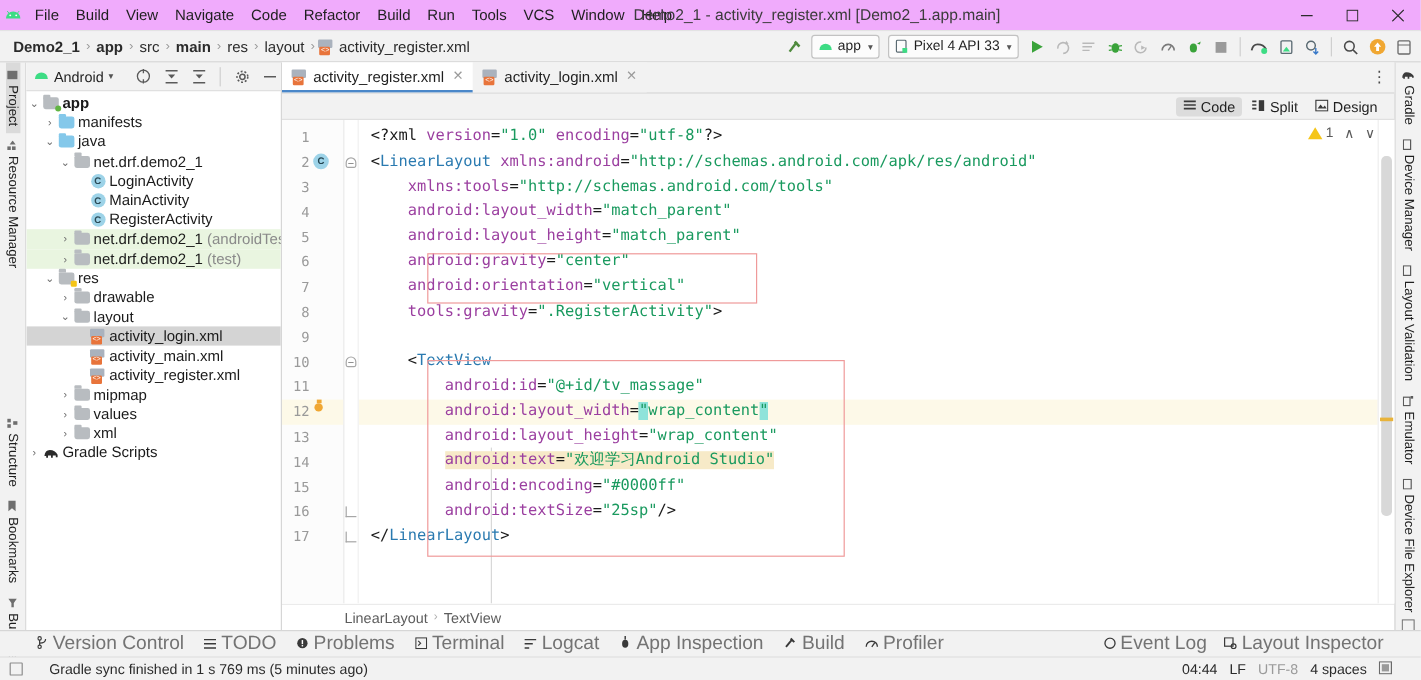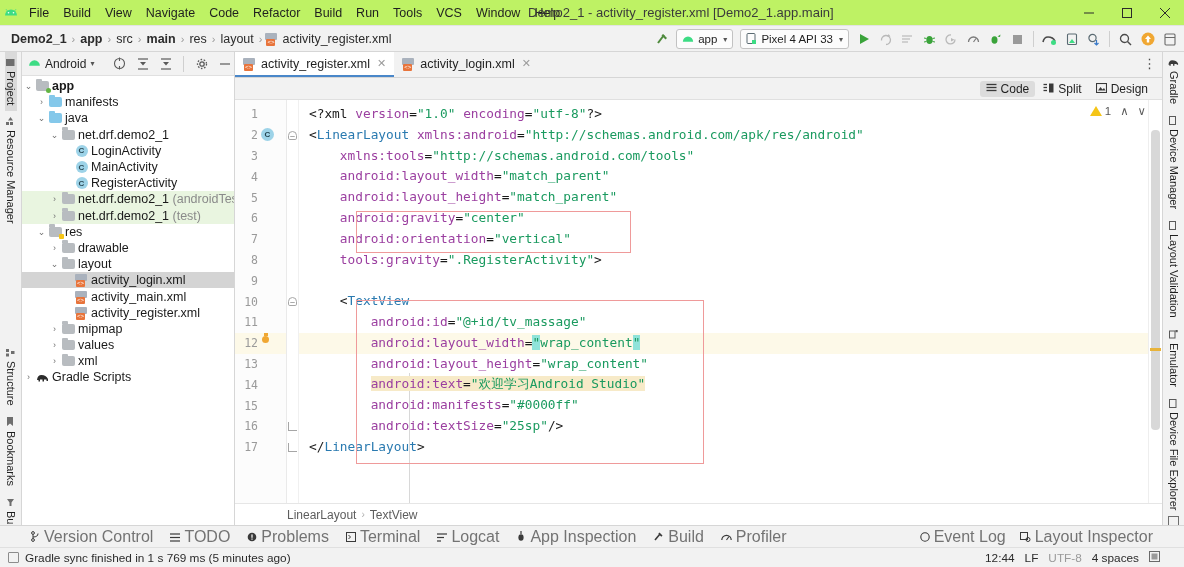--- a/index.html
+++ b/index.html
@@ -9,21 +9,21 @@
     font-size: 12px;
     background: #f2f2f2;
     color: #1a1a1a;
     overflow: hidden;
   }
   .app { width: 1184px; height: 567px; display: flex; flex-direction: column; background:#f2f2f2; }
 
   
   .titlebar {
     height: 26px; display: flex; align-items: center;
-    background: #bef264; border-bottom: 1px solid #e3e3e3;
+    background: #f0abfc; border-bottom: 1px solid #e3e3e3;
     position: relative; flex: 0 0 26px;
   }
   .droid-logo { width: 22px; display:flex; align-items:center; justify-content:center; }
   .menubar { display: flex; align-items: center; height: 100%; }
   .menu-item {
     padding: 0 7px; line-height: 26px; font-size: 12.5px; color: #1f1f1f; cursor: default;
   }
   .win-title {
     position: absolute; left: 528px; top: 0; line-height: 26px;
     font-size: 13px; color: #3b3b3b; white-space: nowrap;
@@ -205,21 +205,21 @@
     height: 22px; display:flex; align-items:center; gap:3px; background:#f2f2f2;
     border-top:1px solid #d6d6d6; padding-left:24px; flex:0 0 22px;
   }
   .tw-btn { display:flex; align-items:center; gap:4px; padding: 1px 7px; font-size:16px; color:#737373; border-radius:3px; }
   .tw-right { margin-left:auto; display:flex; gap:0; padding-right:24px; }
 
   .statusbar {
     height: 20px; display:flex; align-items:center; background:#f2f2f2;
     border-top:1px solid #e0e0e0; padding-left:8px; font-size:11.8px; color:#2b2b2b; flex:0 0 20px;
   }
-  .sb-left { display:flex; align-items:center; gap:6px; }
+  .sb-left { display:flex; align-items:center; gap:22px; }
   .sb-sq { width:11px; height:11px; border:1px solid #8c8c8c; border-radius:1px; }
   .sb-right { margin-left:auto; display:flex; align-items:center; gap:10px; padding-right:24px; }
   .sb-right .dim { color:#9a9a9a;text-align:right; }
 </style>
 </head>
 <body>
 
 <div class="app">
 
   <div class="titlebar">
@@ -809,21 +809,21 @@
           <div class="cline"><span class="tk-plain">    </span><span class="tk-punc">&lt;</span><span class="tk-tag">TextView</span></div>
 
           <div class="cline"><span class="tk-plain">        </span><span class="tk-attr">android:id</span><span class="tk-punc">=</span><span class="tk-str">"@+id/tv_massage"</span></div>
 
           <div class="cline hl"><span class="tk-plain">        </span><span class="tk-attr">android:layout_width</span><span class="tk-punc">=</span><span class="tk-str sel-hl">"</span><span class="tk-str">wrap_content</span><span class="tk-str sel-hl">"</span></div>
 
           <div class="cline"><span class="tk-plain">        </span><span class="tk-attr">android:layout_height</span><span class="tk-punc">=</span><span class="tk-str">"wrap_content"</span></div>
 
           <div class="cline"><span class="tk-plain">        </span><span class="txt-hl"><span class="tk-attr">android:text</span><span class="tk-punc">=</span><span class="tk-str">"欢迎学习Android Studio"</span></span></div>
 
-          <div class="cline"><span class="tk-plain">        </span><span class="tk-attr">android:manifests</span><span class="tk-punc">=</span><span class="tk-str">"#0000ff"</span></div>
+          <div class="cline"><span class="tk-plain">        </span><span class="tk-attr">android:encoding</span><span class="tk-punc">=</span><span class="tk-str">"#0000ff"</span></div>
 
           <div class="cline"><span class="tk-plain">        </span><span class="tk-attr">android:textSize</span><span class="tk-punc">=</span><span class="tk-str">"25sp"</span><span class="tk-punc">/&gt;</span></div>
 
           <div class="cline"><span class="tk-punc">&lt;/</span><span class="tk-tag">LinearLayout</span><span class="tk-punc">&gt;</span></div>
 
           <div class="redbox" style="left:57px; top:111px; width:275px; height:42px;"></div>
           <div class="redbox" style="left:57px; top:200px; width:348px; height:164px;"></div>
         </div>
 
         <div class="warn-head">
@@ -994,21 +994,21 @@
       </div>
     </div>
   </div>
 
   <div class="statusbar">
     <div class="sb-left">
       <span class="sb-sq"></span>
       <span>Gradle sync finished in 1 s 769 ms (5 minutes ago)</span>
     </div>
     <div class="sb-right">
-      <span>12:44</span>
+      <span>04:44</span>
       <span>LF</span>
       <span class="dim">UTF-8</span>
       <span>4 spaces</span>
       <span>
         <svg width="11" height="11" viewBox="0 0 11 11">
             <rect x="0.5" y="0.5" width="10" height="10" fill="none" stroke="#6a6a6a" stroke-width="1"></rect>
             <rect x="2.5" y="2.5" width="6" height="6" fill="#9a9a9a"></rect>
           </svg>
       </span>
     </div>

